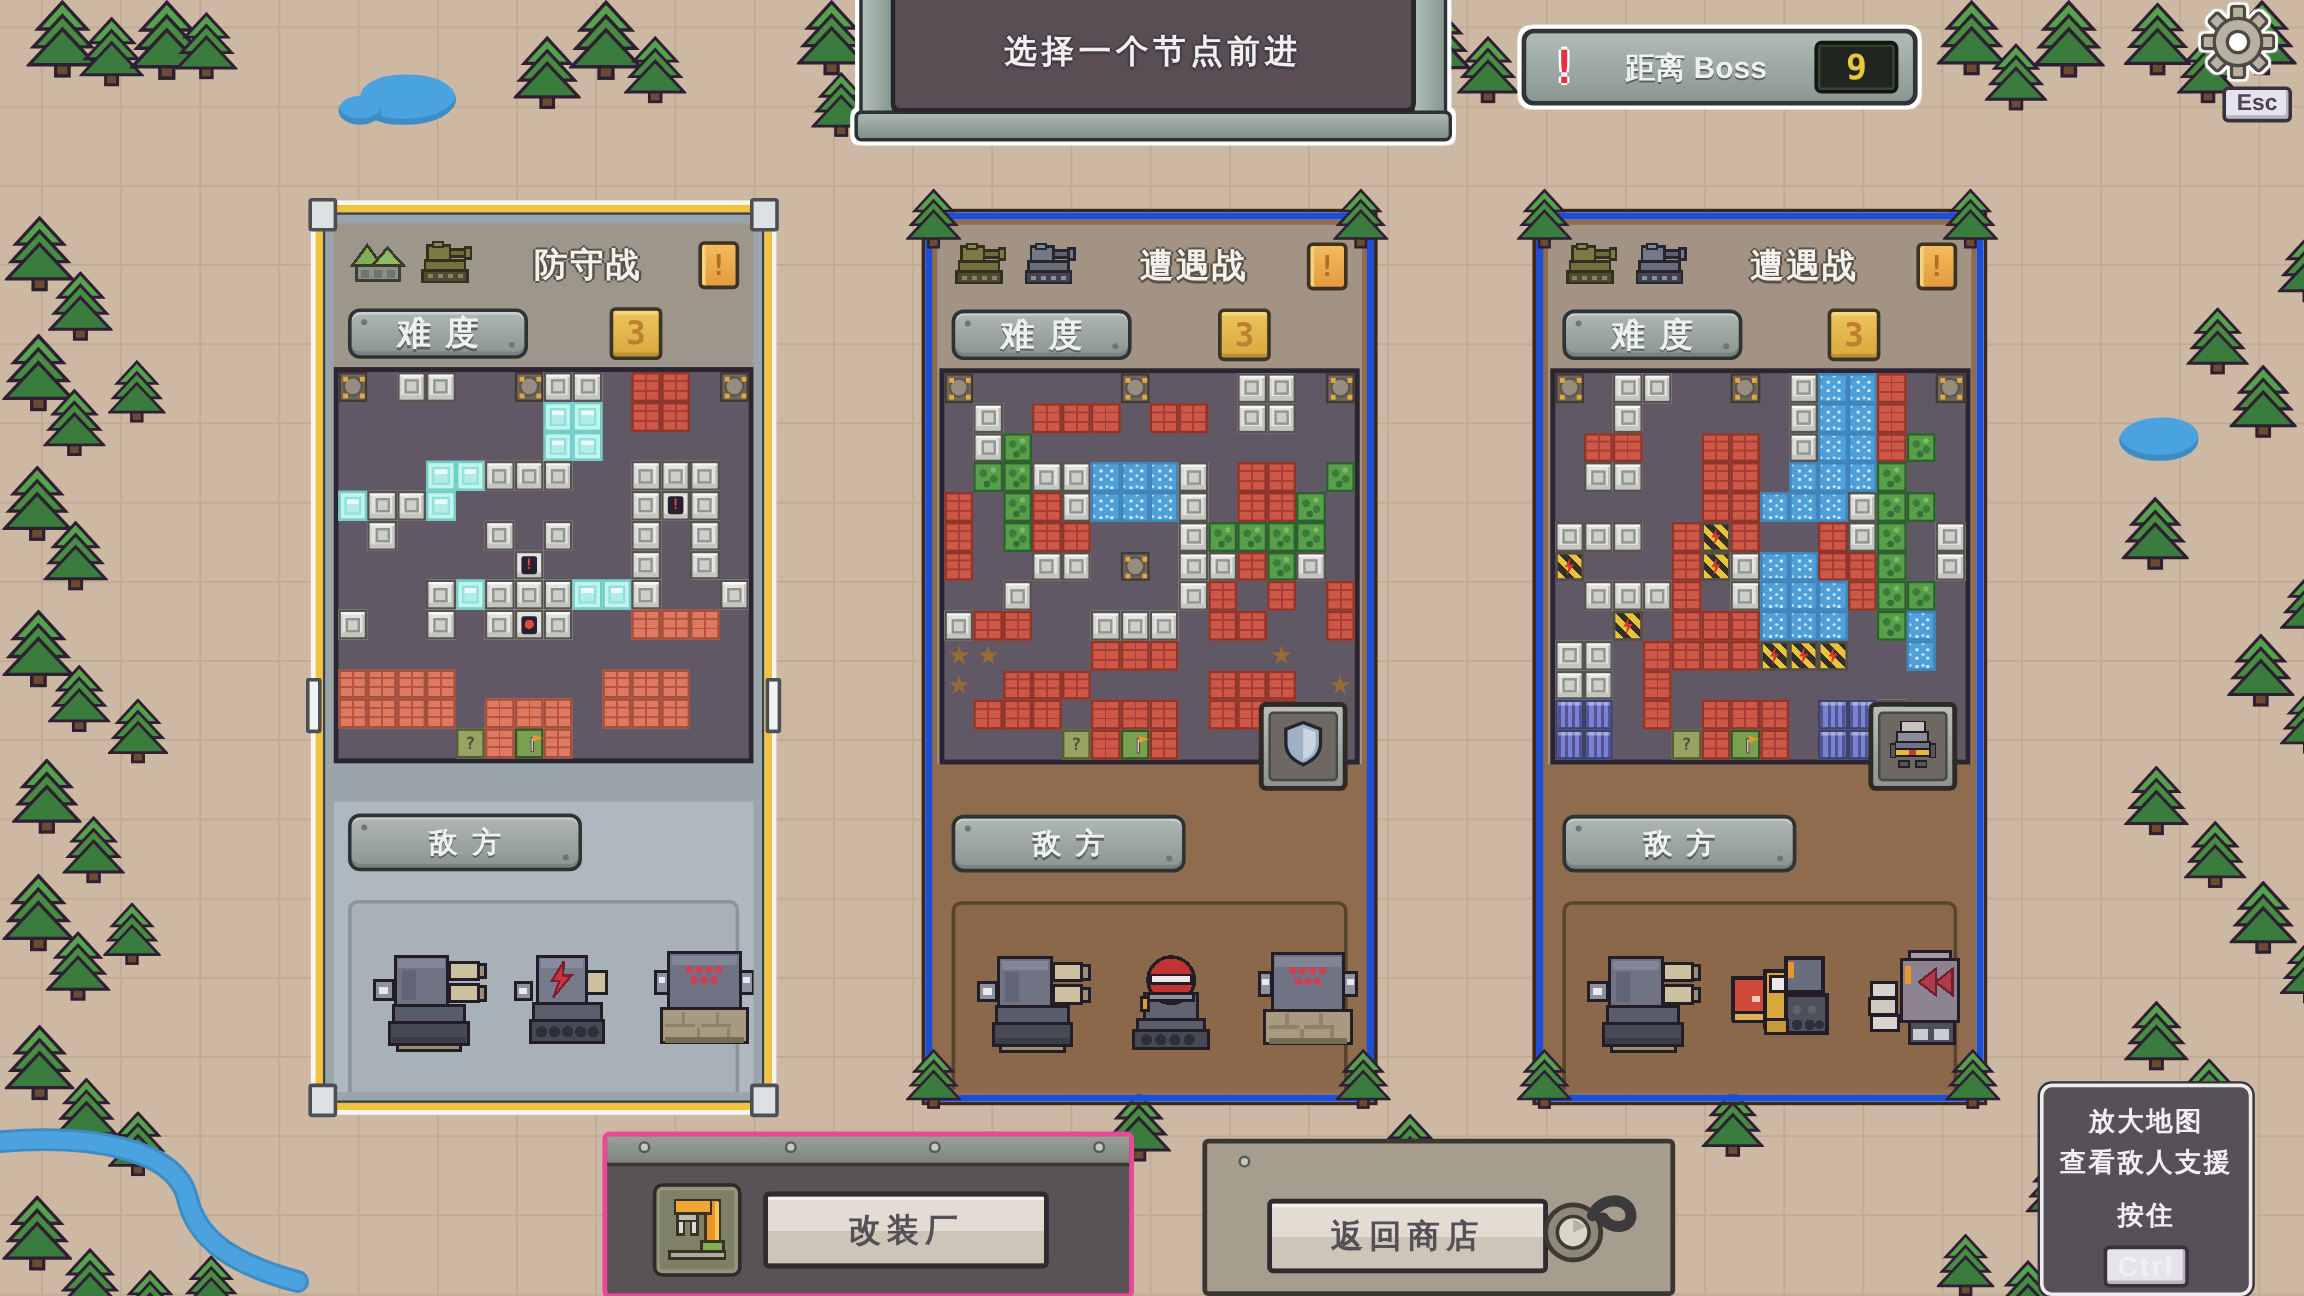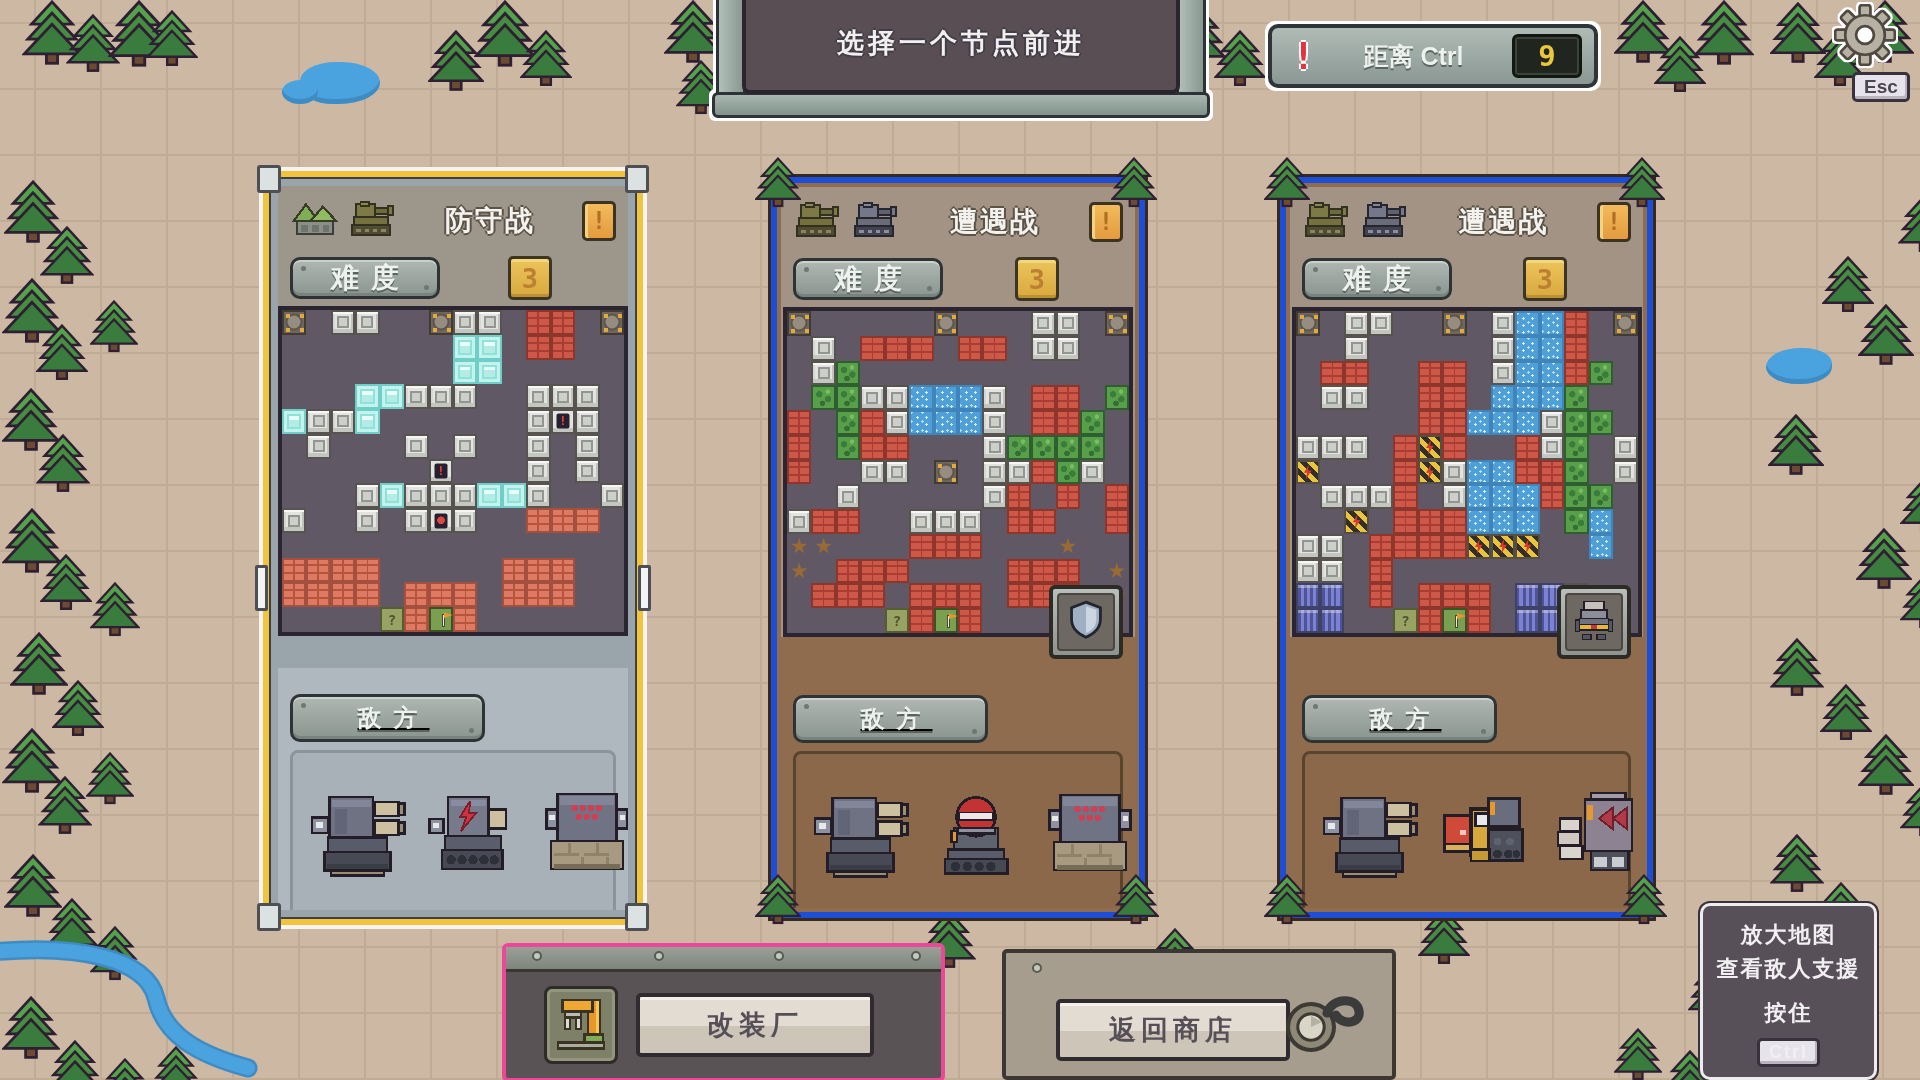--- a/index.html
+++ b/index.html
@@ -110,21 +110,21 @@
   .t-E{background:#e3e4e1;border:2px solid #57534f;box-shadow:inset 0 -4px 0 #c4c6c2;}
   .t-E::after{content:"!";position:absolute;left:50%;top:50%;width:13px;height:15px;transform:translate(-50%,-50%);
         background:#262031;border-radius:2px;color:#ef4343;font:bold 12px/15px "DejaVu Sans Mono",monospace;text-align:center;}
   .t-R{background:#e3e4e1;border:2px solid #57534f;box-shadow:inset 0 -4px 0 #c4c6c2;}
   .t-R::after{content:"";position:absolute;left:50%;top:50%;width:13px;height:15px;transform:translate(-50%,-50%);
         border-radius:2px;background:radial-gradient(circle at 50% 45%,#e0483f 0 3.6px,#262031 4px);}
 
   .sect-bottom{flex:1;display:flex;flex-direction:column;position:relative;}
   .node-card.selected .sect-bottom{background:#b0b8bf;}
   .node-card.wood .sect-bottom{background:#8f6c4e;}
-  .enemy-row{height:64px;display:flex;align-items:flex-end;padding:10px 12px 0 12px;text-decoration:underline;}
+  .enemy-row{height:64px;display:flex;align-items:flex-start;padding:10px 12px 0 12px;}
   .enemy-btn{width:195px;height:48px;font-size:24px;letter-spacing:12px;text-indent:12px;}
   .support-badge{position:absolute;right:12px;width:74px;height:74px;box-sizing:border-box;z-index:2;
         background:linear-gradient(180deg,#b8beb9,#8d948f);border:4px solid #2e2a26;border-radius:6px;
         display:flex;align-items:center;justify-content:center;}
   .support-badge .inner{width:54px;height:54px;background:#6e6862;border:2px solid #4b463f;border-radius:4px;
         display:flex;align-items:center;justify-content:center;}
   .enemy-panel{margin:8px 12px;height:170px;border-radius:8px;display:flex;align-items:center;gap:14px;padding-left:16px;box-sizing:border-box;}
   .node-card.selected .enemy-panel{background:#a9b1b8;border:3px solid #8b939b;}
   .node-card.wood .enemy-panel{background:#8a6849;border:3px solid #59452e;}
   .corner-tab{position:absolute;width:24px;height:28px;background:#dce1e2;border:3px solid #4d4f55;border-radius:3px;box-sizing:border-box;z-index:4;}
@@ -148,21 +148,21 @@
   .shop-panel .rivet{top:10px;left:26px;}
   .shop-btn{position:absolute;left:50px;top:46px;width:234px;height:62px;}
   .plug{position:absolute;right:24px;top:38px;line-height:0;}
 
   
   .hint{position:absolute;left:1700px;top:903px;width:177px;height:177px;z-index:7;box-sizing:border-box;
         background:#575058;border:3px solid #efecef;border-radius:10px;box-shadow:0 0 0 2px #38323a;
         display:flex;flex-direction:column;align-items:center;padding-top:14px;gap:4px;}
   .hint div{color:#f2eff2;font-size:22px;font-weight:bold;letter-spacing:2px;}
   .hint .gap{margin-top:10px;}
-  .hint .keycap{margin-top:6px;font-size:18px;}
+  .hint .keycap{margin-top:6px;font-size:23px;}
 </style>
 </head>
 <body>
 
 <div id="stage">
 
   <div id="decor">
       <span class="tree" style="left:22px;top:0px"><svg width="60" height="67" viewBox="0 0 32 36">
     <rect x="13" y="28" width="6" height="6" fill="#6d4b33" stroke="#2e1f33" stroke-width="1.5"></rect>
     <polygon points="16,1 5,13 27,13" fill="#55a24c" stroke="#2e1f33" stroke-width="1.5"></polygon>
@@ -530,21 +530,21 @@
     <div class="sign-post left"></div>
     <div class="sign-post right"></div>
     <div class="sign-bottom"></div>
     <div class="sign-panel">
       <span>选择一个节点前进</span>
     </div>
   </div>
 
   <div class="boss">
     <span class="boss-alert">!</span>
-    <span class="boss-label">距离 Ctrl</span>
+    <span class="boss-label">距离 Boss</span>
     <span class="boss-screen">9</span>
   </div>
 
   <div class="gear-wrap">
     <span id="gear-svg"><svg width="62" height="62" viewBox="0 0 32 32">
           <rect x="13.2" y="0.6" width="5.6" height="7" rx="1.2" fill="#b7b1a4" stroke="#4f4940" stroke-width="1.4" transform="rotate(0 16 16)"></rect>
           <rect x="13.2" y="0.6" width="5.6" height="7" rx="1.2" fill="#b7b1a4" stroke="#4f4940" stroke-width="1.4" transform="rotate(45 16 16)"></rect>
           <rect x="13.2" y="0.6" width="5.6" height="7" rx="1.2" fill="#b7b1a4" stroke="#4f4940" stroke-width="1.4" transform="rotate(90 16 16)"></rect>
           <rect x="13.2" y="0.6" width="5.6" height="7" rx="1.2" fill="#b7b1a4" stroke="#4f4940" stroke-width="1.4" transform="rotate(135 16 16)"></rect>
           <rect x="13.2" y="0.6" width="5.6" height="7" rx="1.2" fill="#b7b1a4" stroke="#4f4940" stroke-width="1.4" transform="rotate(180 16 16)"></rect>

